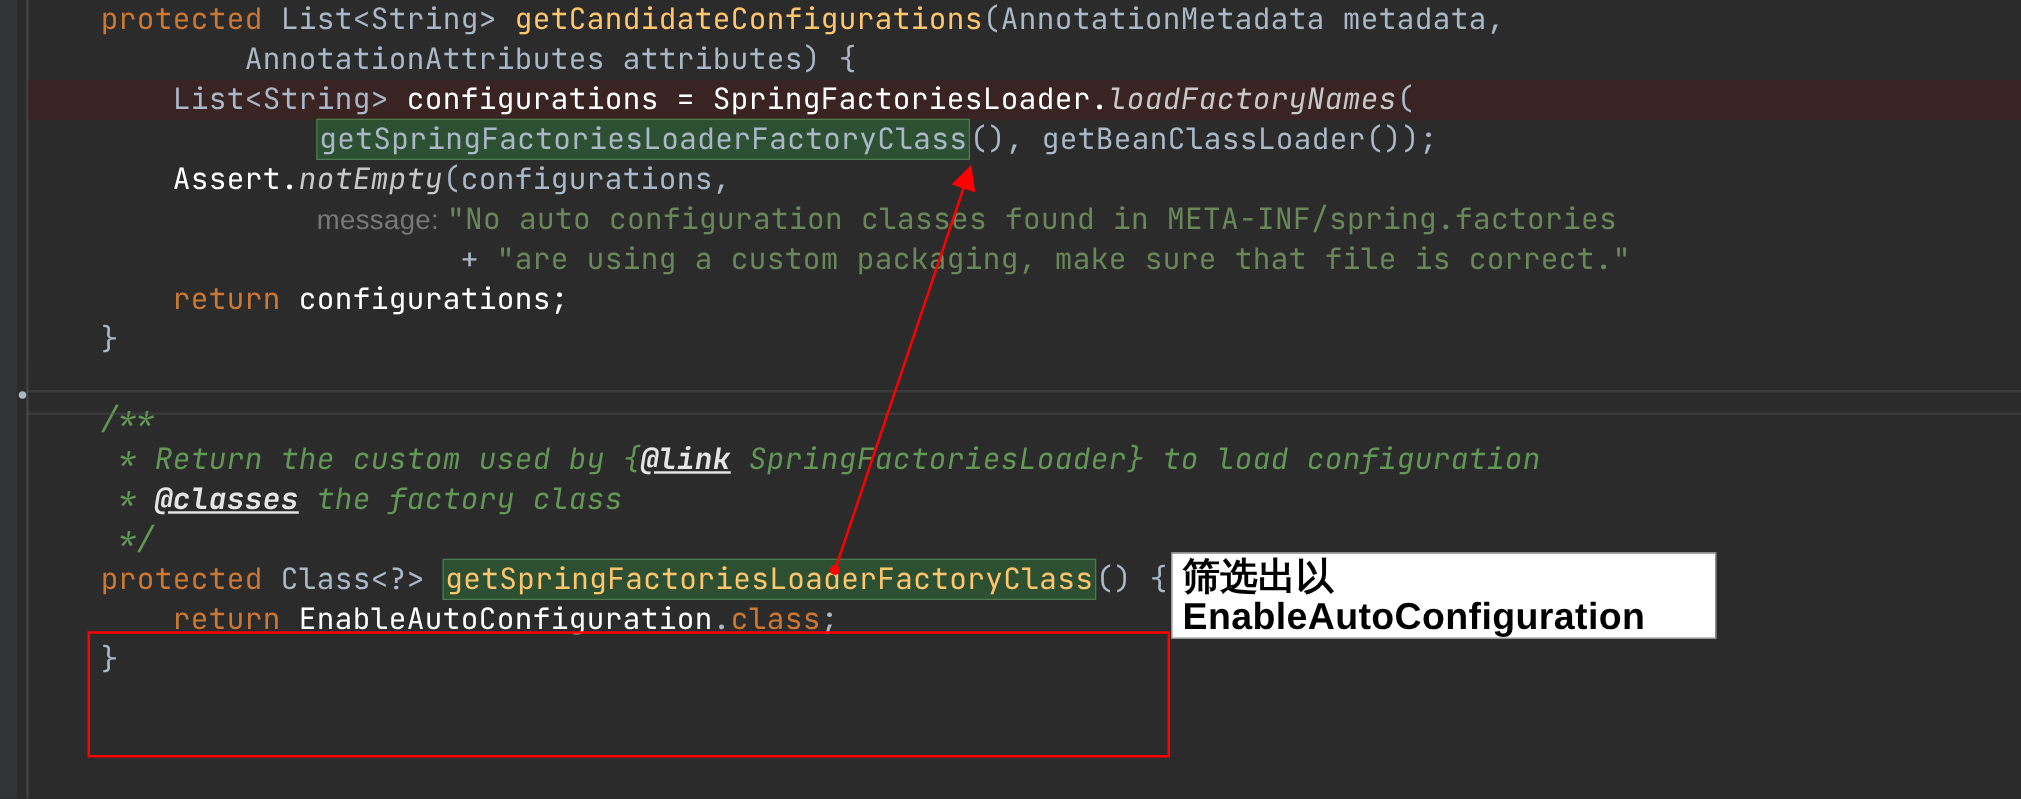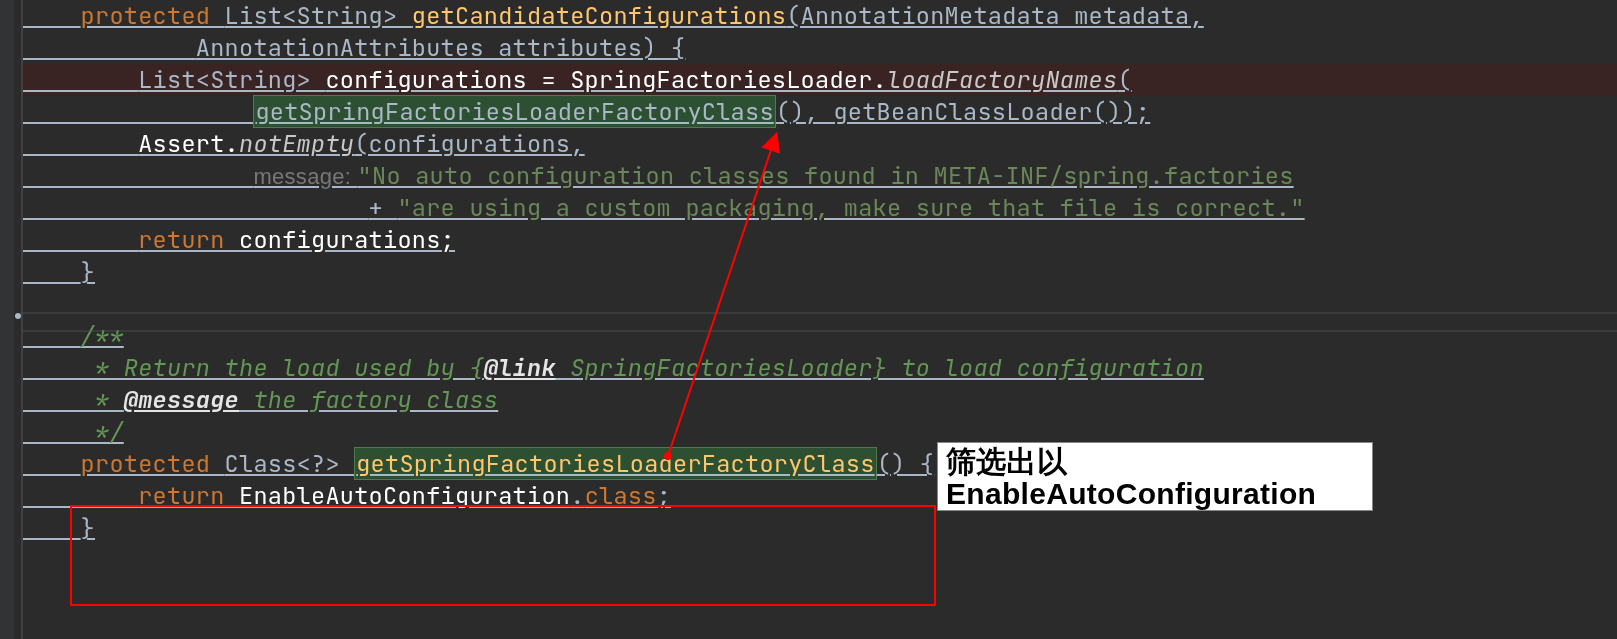--- a/index.html
+++ b/index.html
@@ -3,21 +3,21 @@
 <meta charset="utf-8">
 <style>
   * { margin:0; padding:0; box-sizing:border-box; }
   html,body { width:1617px; height:639px; background:#2b2b2b; overflow:hidden; }
   body { font-family:"JetBrains Mono","Consolas","Courier New",monospace; font-size:23.5px; letter-spacing:0.3px; color:#a9b7c6; position:relative; }
 
   .gutter { position:absolute; left:0; top:0; width:14px; height:639px; background:#313335; }
   .gutter::after { content:""; position:absolute; left:14px; top:0; width:7px; height:639px; background:#2b2b2b; }
   .sep { position:absolute; left:21px; top:0; width:2px; height:639px; background:#414141; }
 
-  .editor { position:absolute; left:23px; top:0; width:1594px; height:633px;text-decoration:underline; }
+  .editor { position:absolute; left:23px; top:0; width:1594px; height:633px; }
 
   .line { height:32px; line-height:32px; white-space:pre; padding-left:0; }
 
   .line.bp { background:#3a2323; }
 
   .kw { color:#cc7832; }
   .decl { color:#ffc66d; }
   .type { color:#a9b7c6; }
   .var { color:#ffffff; }
   .static { color:#c8c8c8; font-style:italic; }
@@ -66,24 +66,24 @@
   <div class="line"><span>                        </span><span class="punct">+ </span><span class="str">"are using a custom packaging, make sure that file is correct."</span></div>
 
   <div class="line"><span>        </span><span class="kw">return </span><span class="var">configurations;</span></div>
 
   <div class="line"><span>    </span><span class="punct">}</span></div>
 
   <div class="blank-zone"></div>
 
   <div class="line"><span>    </span><span class="comment">/**</span></div>
 
-  <div class="line"><span>     </span><span class="comment">* Return the load used by {</span><span class="doc-tag">@link</span><span class="comment"> SpringFactoriesLoader} to load configuration</span></div>
+  <div class="line"><span>     </span><span class="comment">* Return the custom used by {</span><span class="doc-tag">@link</span><span class="comment"> SpringFactoriesLoader} to load configuration</span></div>
 
 
-  <div class="line"><span>     </span><span class="comment">* </span><span class="doc-tag">@message</span><span class="comment"> the factory class</span></div>
+  <div class="line"><span>     </span><span class="comment">* </span><span class="doc-tag">@classes</span><span class="comment"> the factory class</span></div>
 
   <div class="line"><span>     </span><span class="comment">*/</span></div>
 
   <div class="line"><span>    </span><span class="kw">protected </span><span class="type">Class&lt;?&gt; </span><span class="hl-decl">getSpringFactoriesLoaderFactoryClass</span><span class="punct">() {</span></div>
 
   <div class="line"><span>        </span><span class="kw">return </span><span class="var">EnableAutoConfiguration</span><span class="punct">.</span><span class="kw">class</span><span class="punct">;</span></div>
 
   <div class="line"><span>    </span><span class="punct">}</span></div>
 
 </div>

